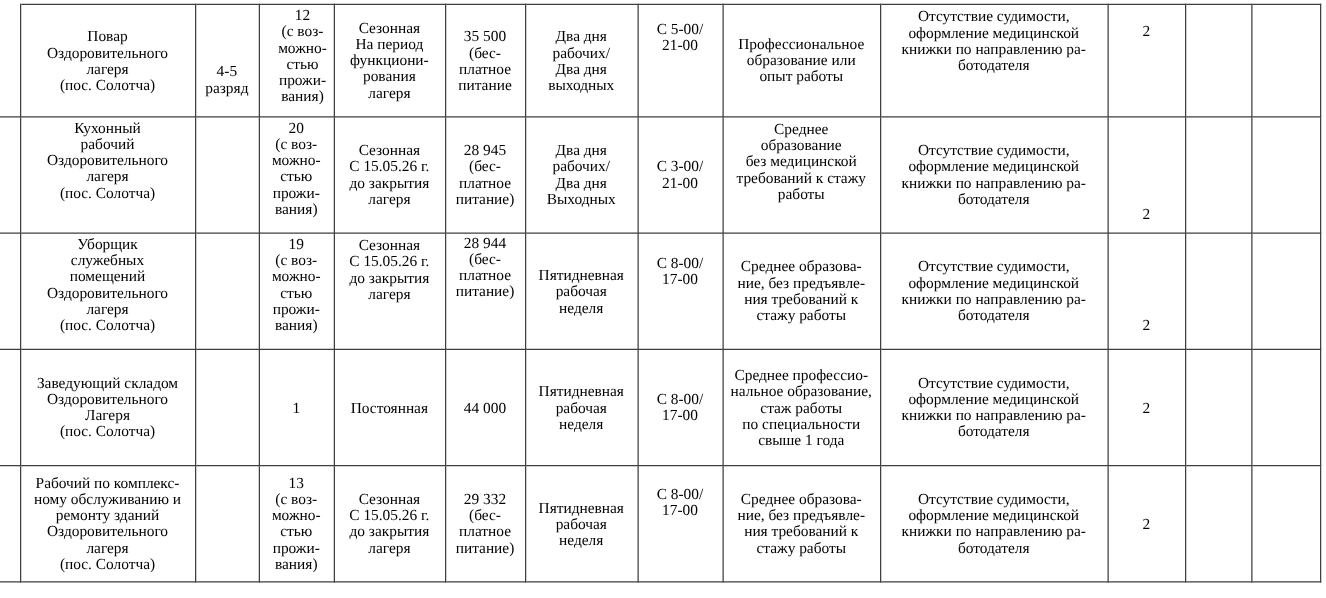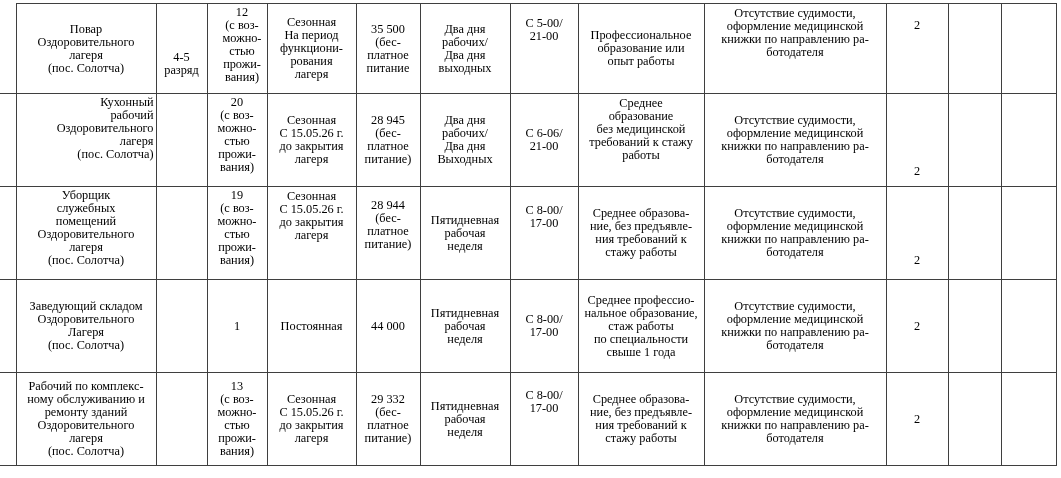--- a/index.html
+++ b/index.html
@@ -49,28 +49,28 @@
 
   .line { white-space: nowrap; }
   .bold { font-weight: normal; }
 
   
   tr:nth-child(1) td:nth-child(3)  { vertical-align: middle; padding-top: 32px; }
   tr:nth-child(1) td:nth-child(4)  { vertical-align: top;    padding-top: 2px; padding-left: 12px; }
   tr:nth-child(1) td:nth-child(8)  { vertical-align: top;    padding-top: 13px; }
   tr:nth-child(1) td:nth-child(10) { vertical-align: top;    padding-top: 3px; }
   tr:nth-child(1) td:nth-child(11) { vertical-align: top;    padding-top: 15px; }
-  tr:nth-child(2) td:nth-child(2)  { vertical-align: top;    padding-top: 2px; text-align: right; }
+  tr:nth-child(2) td:nth-child(2)  { vertical-align: top;    padding-top: 2px; }
   tr:nth-child(2) td:nth-child(4)  { vertical-align: top;    padding-top: 2px; }
   tr:nth-child(2) td:nth-child(9)  { vertical-align: top;    padding-top: 3px; }
   tr:nth-child(2) td:nth-child(11) { vertical-align: bottom; padding-bottom: 8px; }
   tr:nth-child(3) td:nth-child(2)  { vertical-align: top;    padding-top: 2px; }
   tr:nth-child(3) td:nth-child(4)  { vertical-align: top;    padding-top: 2px; margin-left: 39px; }
   tr:nth-child(3) td:nth-child(5)  { vertical-align: top;    padding-top: 3px; }
-  tr:nth-child(3) td:nth-child(6)  { vertical-align: top;    padding-top: 12px; }
+  tr:nth-child(3) td:nth-child(6)  { vertical-align: top;    padding-top: 1px; }
   tr:nth-child(3) td:nth-child(8)  { vertical-align: top;    padding-top: 17px; }
   tr:nth-child(3) td:nth-child(11) { vertical-align: bottom; padding-bottom: 12px; }
   tr:nth-child(5) td:nth-child(8)  { vertical-align: top;    padding-top: 16px; }
 </style>
 </head>
 <body>
 
 <div>
   <table class="vac">
     <colgroup>
@@ -179,21 +179,21 @@
             <div class="line">платное</div>
             <div class="line">питание)</div>
           </td>
           <td>
             <div class="line">Два дня</div>
             <div class="line">рабочих/</div>
             <div class="line">Два дня</div>
             <div class="line">Выходных</div>
           </td>
           <td>
-            <div class="line">С 6-06/</div>
+            <div class="line">С 3-00/</div>
             <div class="line">21-00</div>
           </td>
           <td>
             <div class="line">Среднее</div>
             <div class="line">образование</div>
             <div class="line">без медицинской</div>
             <div class="line">требований к стажу</div>
             <div class="line">работы</div>
           </td>
           <td>

